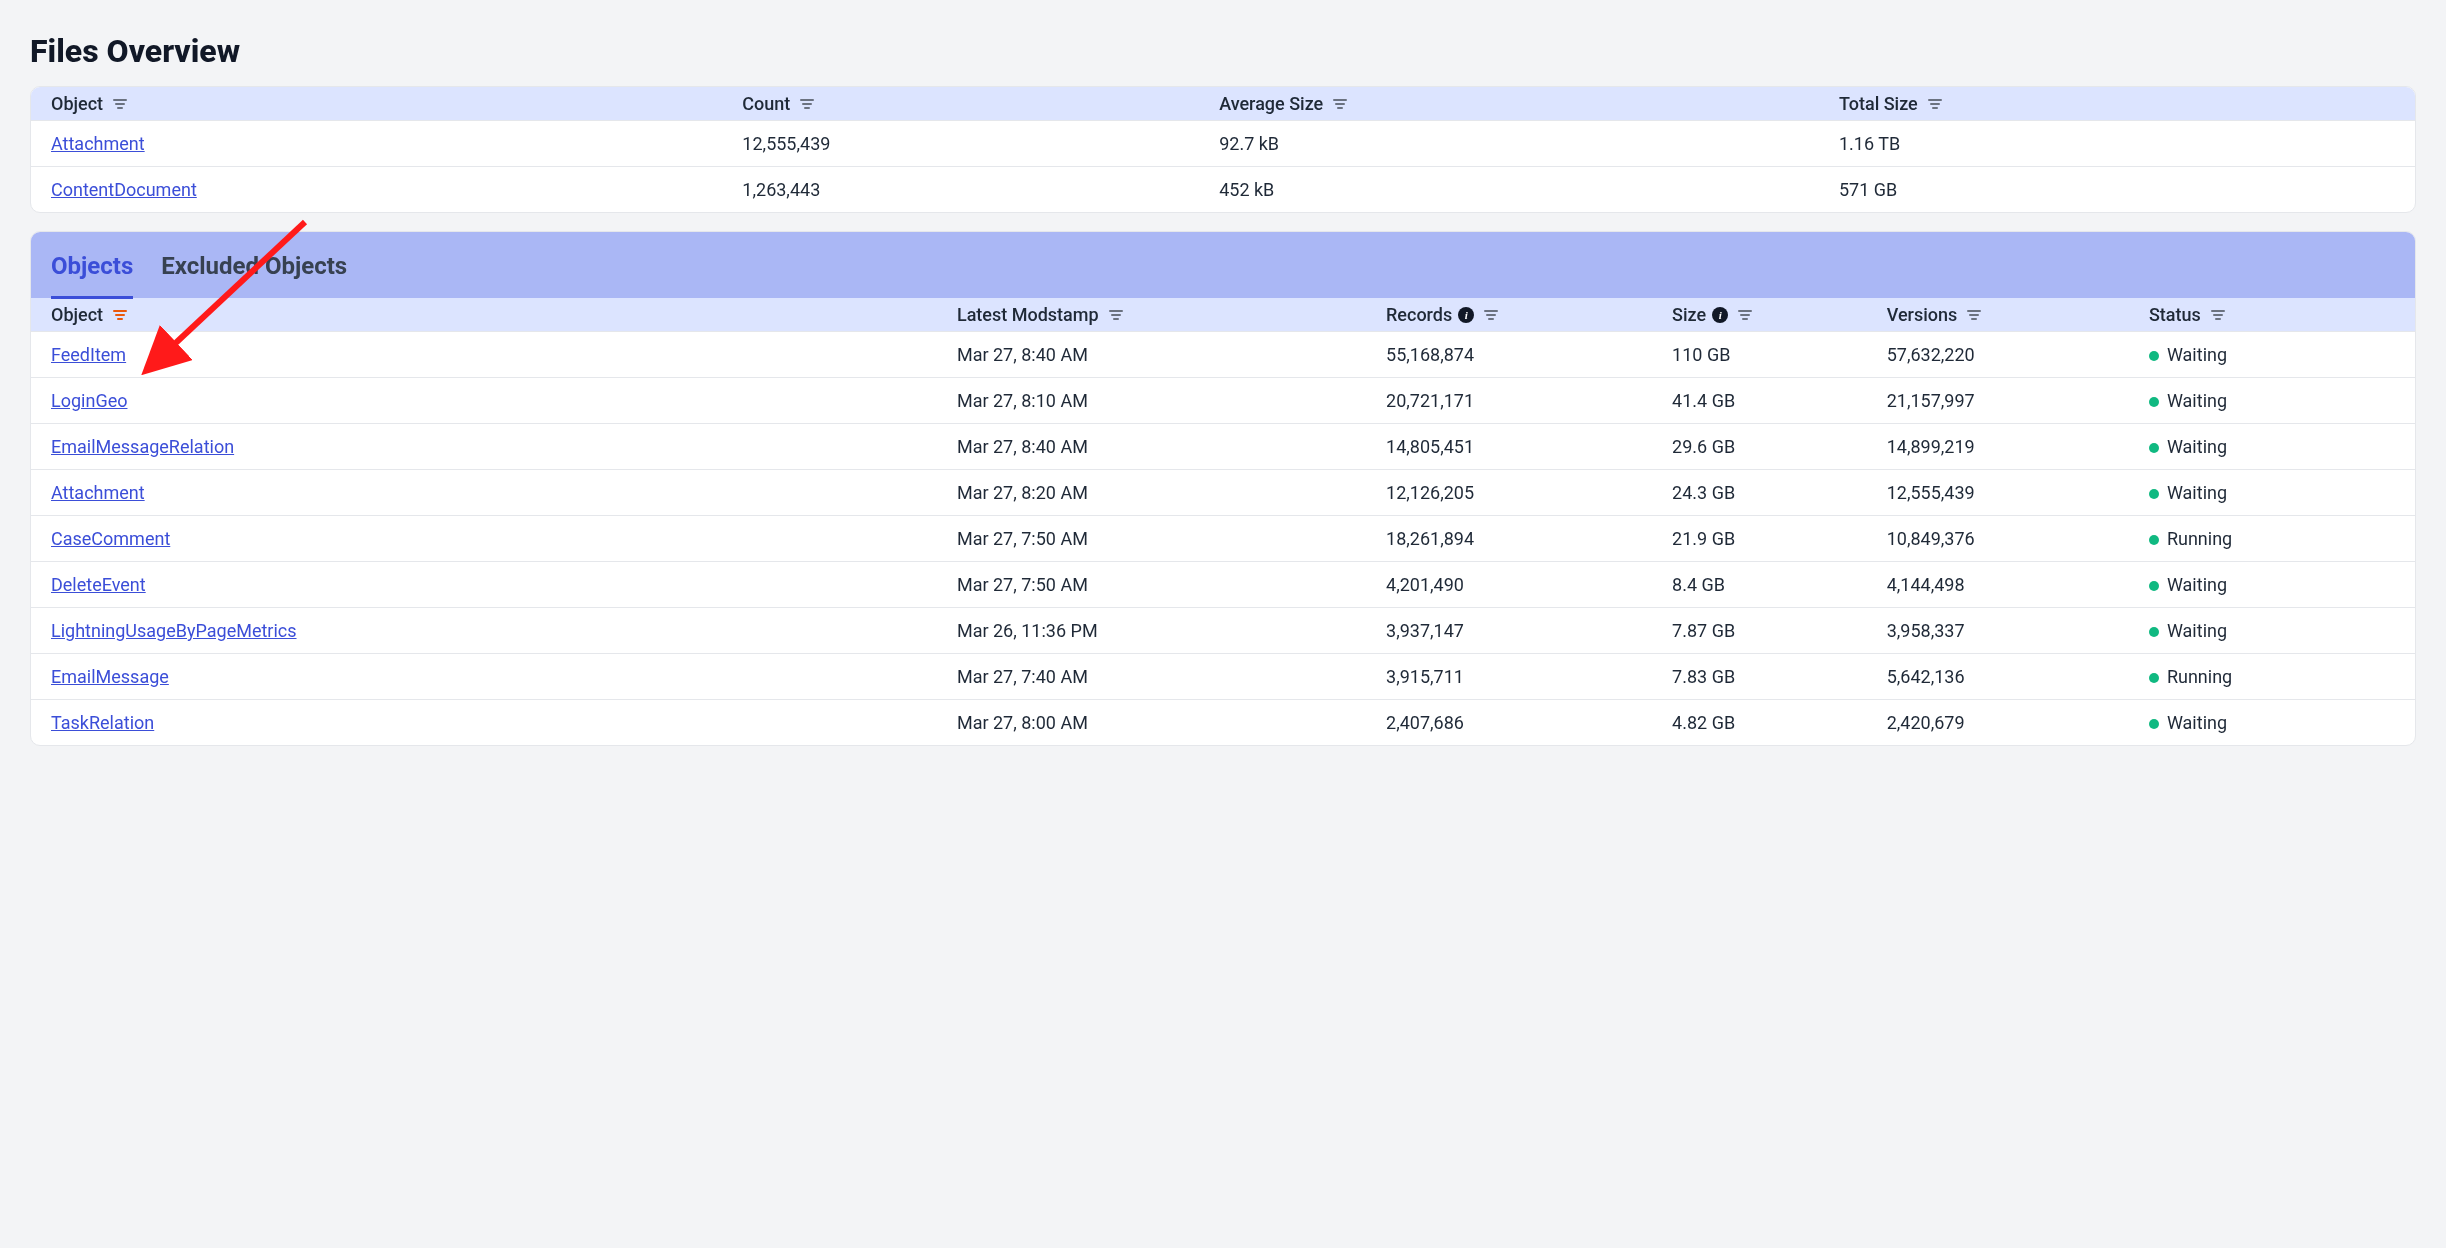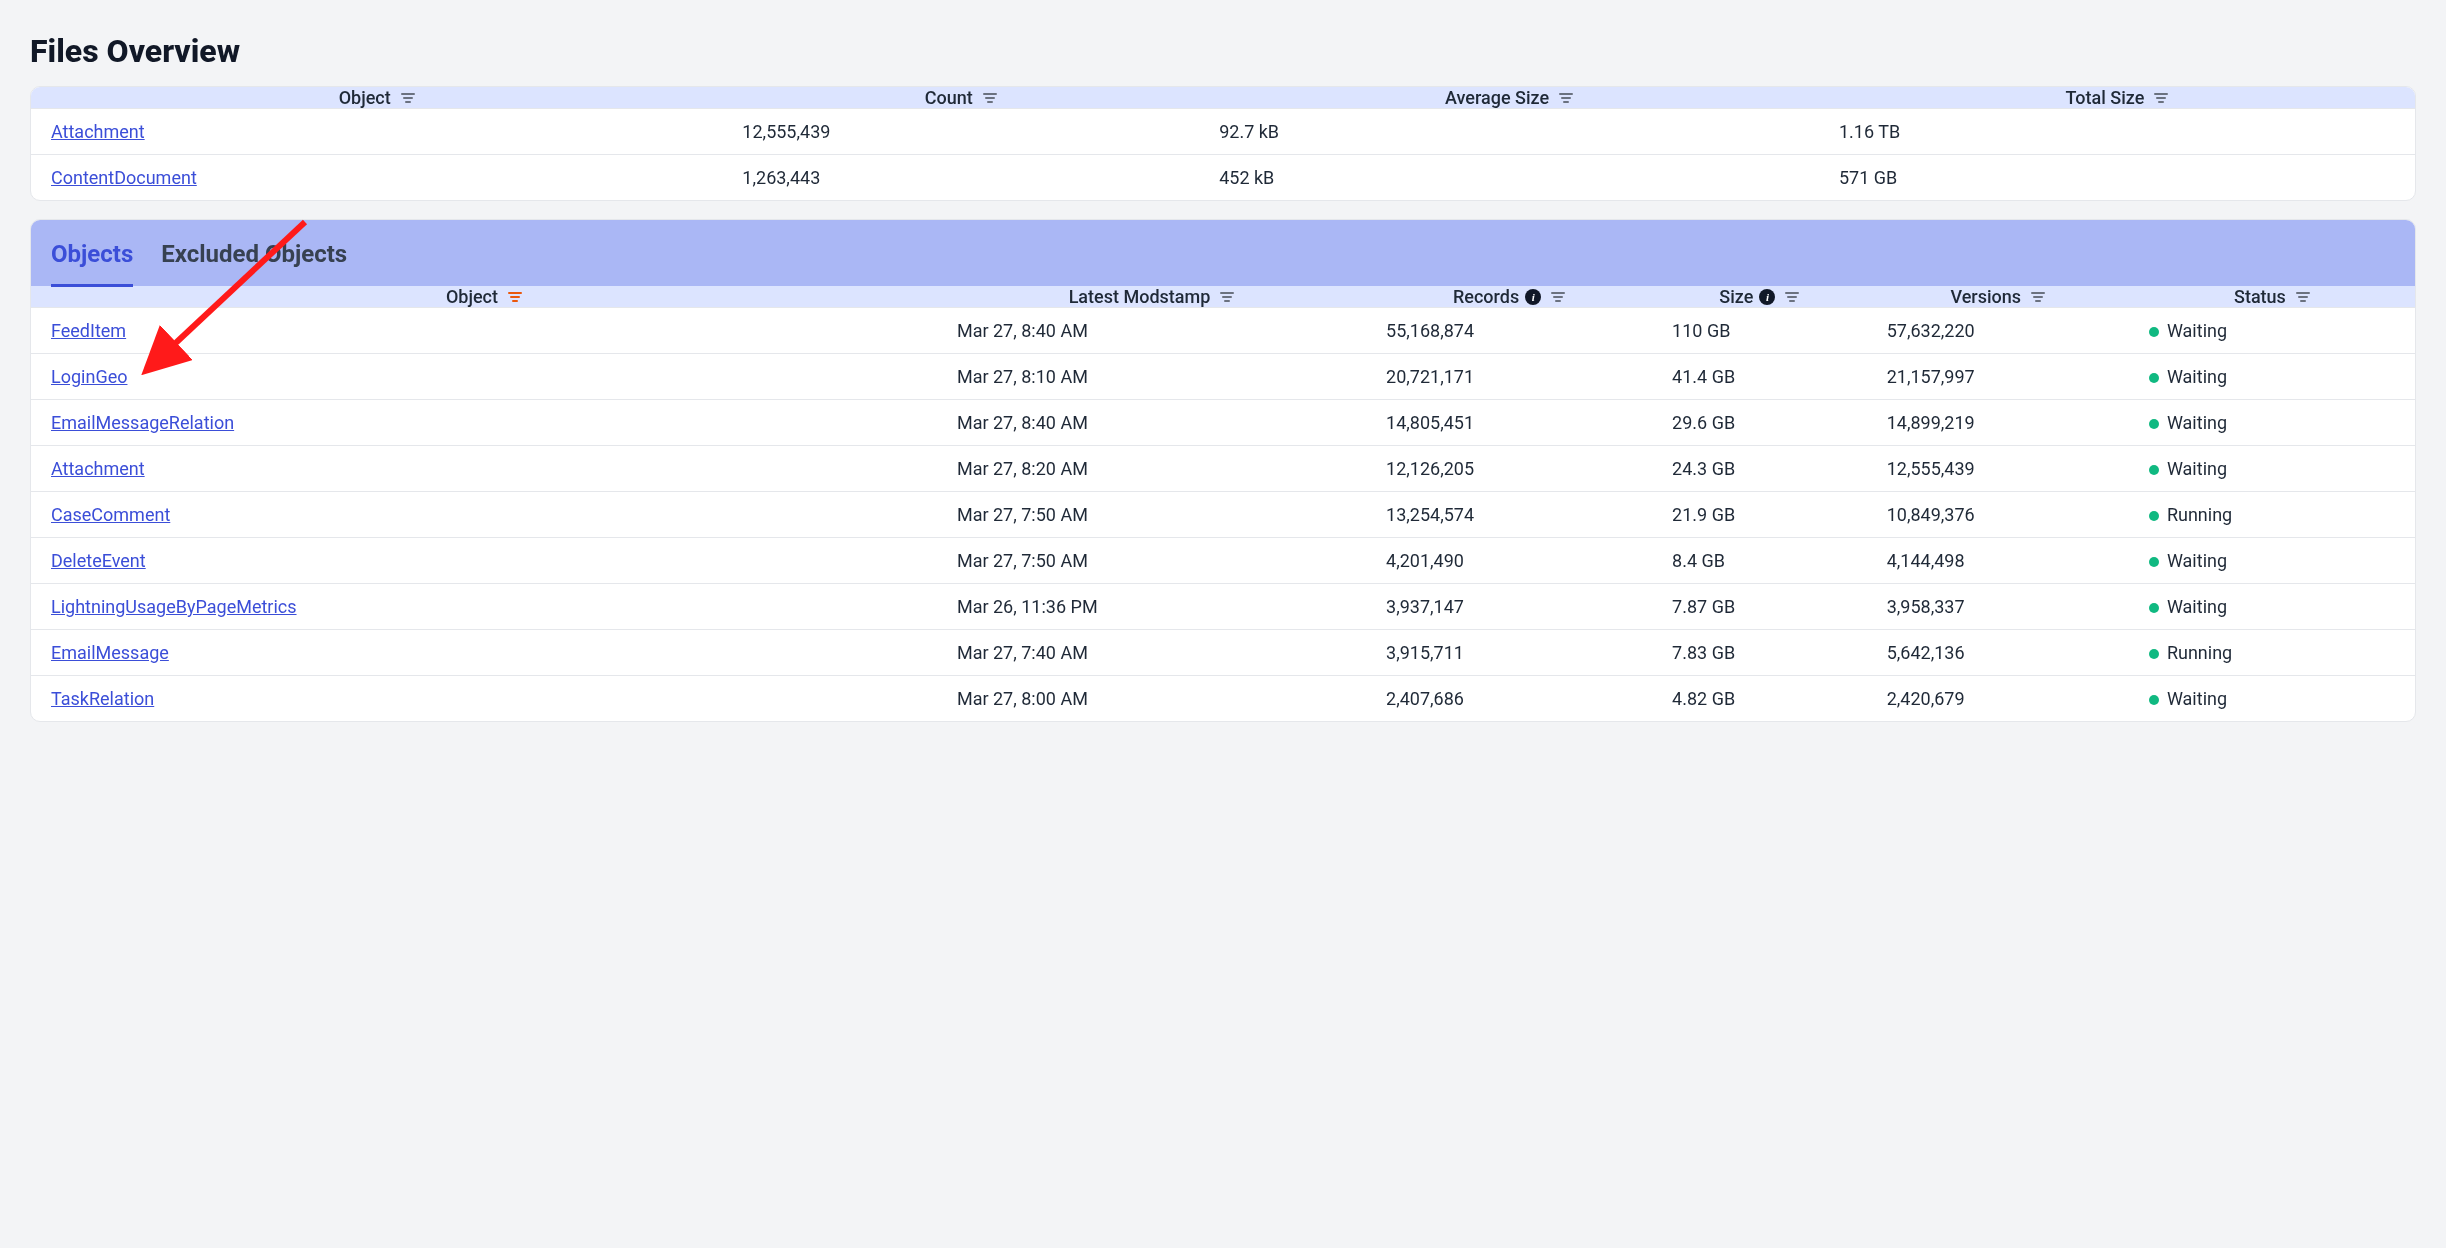--- a/index.html
+++ b/index.html
@@ -28,25 +28,25 @@
       margin-bottom: 18px;
     }
     .table {
       width: 100%;
       border-collapse: collapse;
     }
     .table thead tr {
       background: #dce4ff;
     }
     .table th {
-      text-align: center;
+      text-align: left;
       font-weight: 500;
       font-size: 18px;
       color: #1f2937;
-      padding: 0 20px;
+      padding: 6px 20px;
     }
     .table td {
       padding: 12px 20px;
       font-size: 18px;
       color: #1f2937;
       border-top: 1px solid #e5e7eb;
     }
     .link {
       color: #3b4ed8;
       text-decoration: underline;
@@ -333,21 +333,21 @@
     <td><a class="link">Attachment</a></td>
     <td>Mar 27, 8:20 AM</td>
     <td>12,126,205</td>
     <td>24.3 GB</td>
     <td>12,555,439</td>
     <td><span class="status-dot"></span><span>Waiting</span></td>
   </tr>
           <tr>
     <td><a class="link">CaseComment</a></td>
     <td>Mar 27, 7:50 AM</td>
-    <td>13,254,574</td>
+    <td>18,261,894</td>
     <td>21.9 GB</td>
     <td>10,849,376</td>
     <td><span class="status-dot"></span><span>Running</span></td>
   </tr>
           <tr>
     <td><a class="link">DeleteEvent</a></td>
     <td>Mar 27, 7:50 AM</td>
     <td>4,201,490</td>
     <td>8.4 GB</td>
     <td>4,144,498</td>

